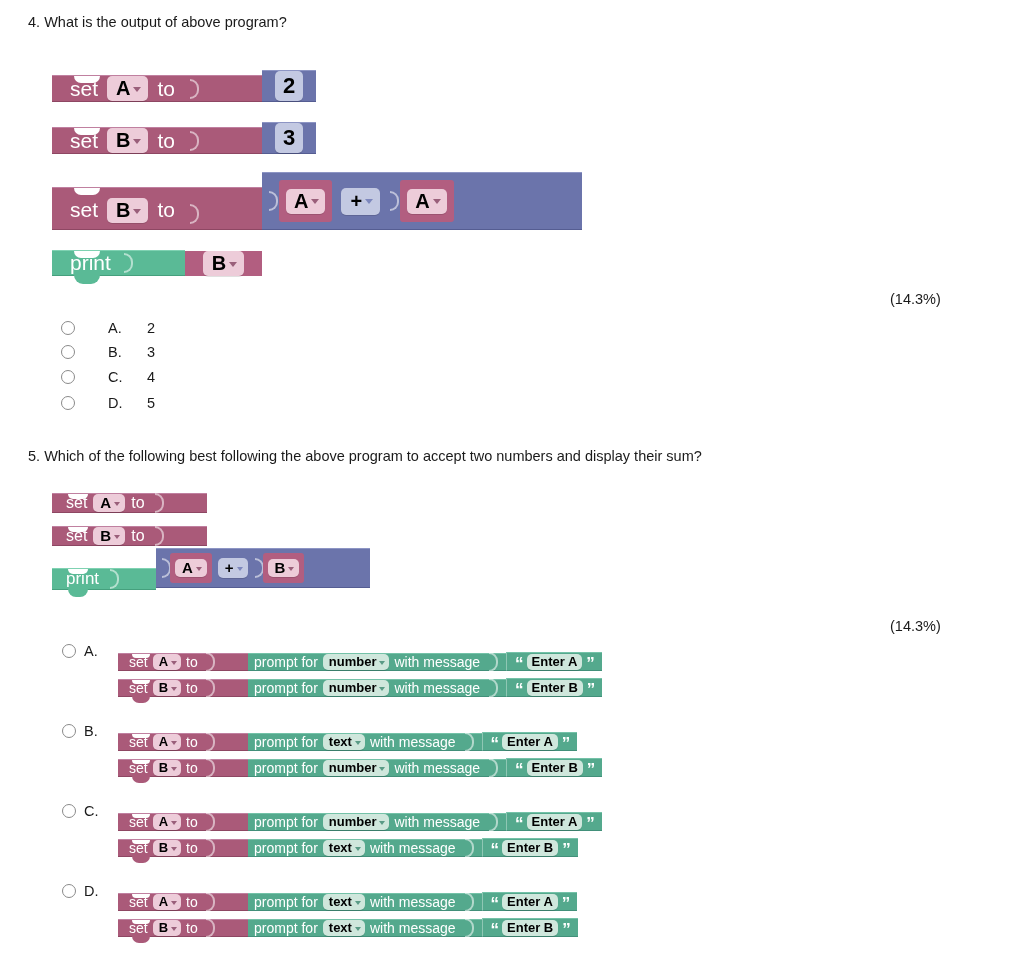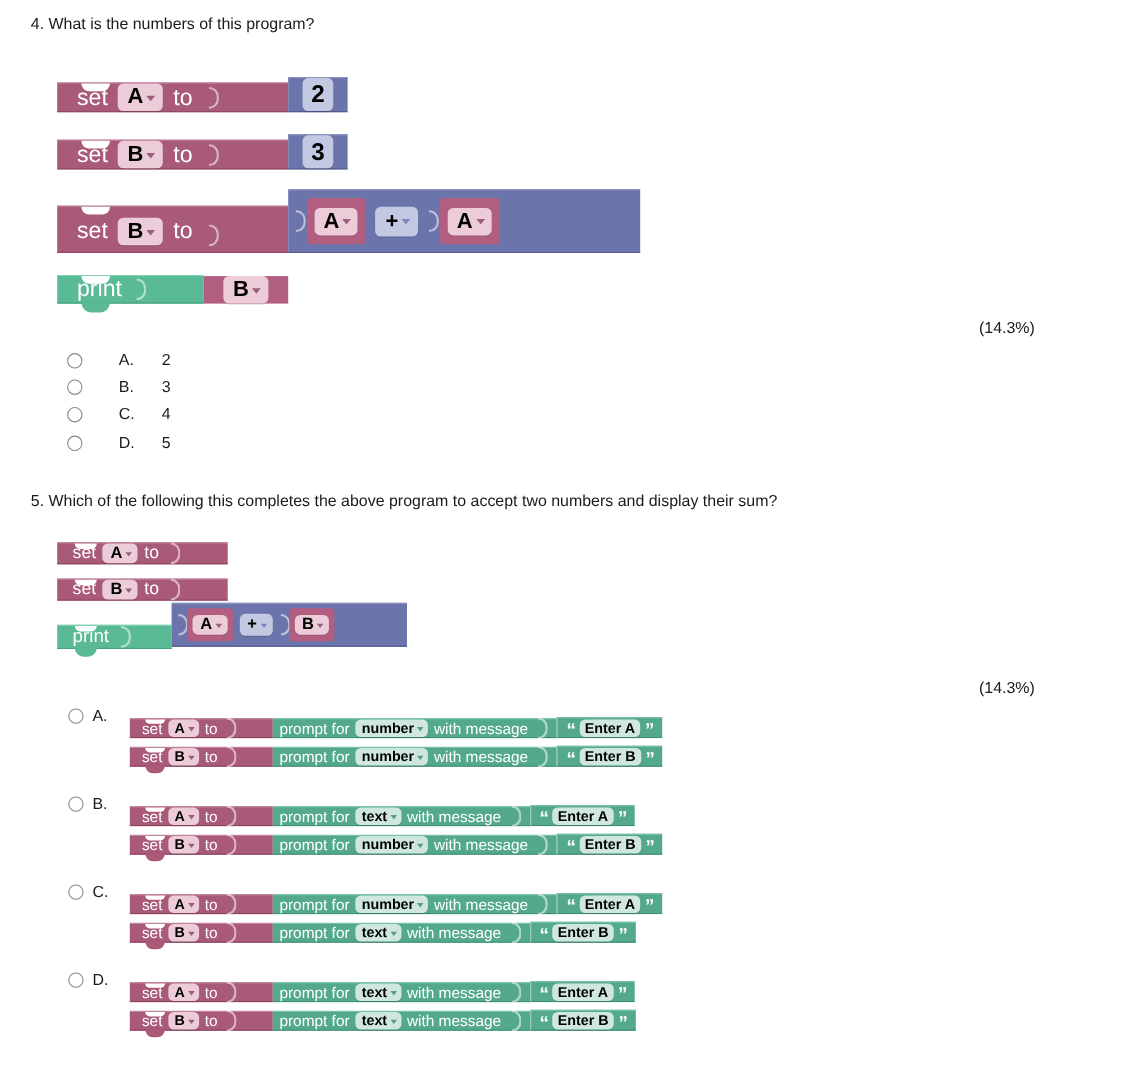--- a/index.html
+++ b/index.html
@@ -175,21 +175,21 @@
     position: absolute;
     font-size: 14.5px;
     color: #1a1a1a;
   }
 </style>
 </head>
 <body>
 
 <div class="q-text" style="left:28px; top:13px;">
   <span>4.</span>
-  <span>What is the numbers of this program?</span>
+  <span>What is the output of above program?</span>
 </div>
 
 <div class="pct" style="left:890px; top:291px;">(14.3%)</div>
 
 <div class="blocks" style="left:52px; top:50px;">
 
   <div class="row" style="height:52px;">
     <div class="stmt set-blk" style="width:210px; padding-left:18px; font-size:21px;">
       <div class="notch-cut"></div>
       <span>set</span>
@@ -282,21 +282,21 @@
 <div class="radio" style="left:61px; top:370px;"></div>
 <div class="opt-letter" style="left:108px; top:369px;">C.</div>
 <div class="opt-val" style="left:147px; top:369px;">4</div>
 
 <div class="radio" style="left:61px; top:396px;"></div>
 <div class="opt-letter" style="left:108px; top:395px;">D.</div>
 <div class="opt-val" style="left:147px; top:395px;">5</div>
 
 <div class="q-text" style="left:28px; top:447px;">
   <span>5.</span>
-  <span>Which of the following this completes the above program to accept two numbers and display their sum?</span>
+  <span>Which of the following best following the above program to accept two numbers and display their sum?</span>
 </div>
 
 <div class="pct" style="left:890px; top:618px;">(14.3%)</div>
 
 <div class="blocks" style="left:52px; top:480px;">
 
   <div class="row" style="height:33px;">
     <div class="stmt set-blk" style="width:155px; padding-left:14px; font-size:16px;">
       <div class="notch-cut" style="left:16px; width:20px; height:5px;"></div>
       <span>set</span>

